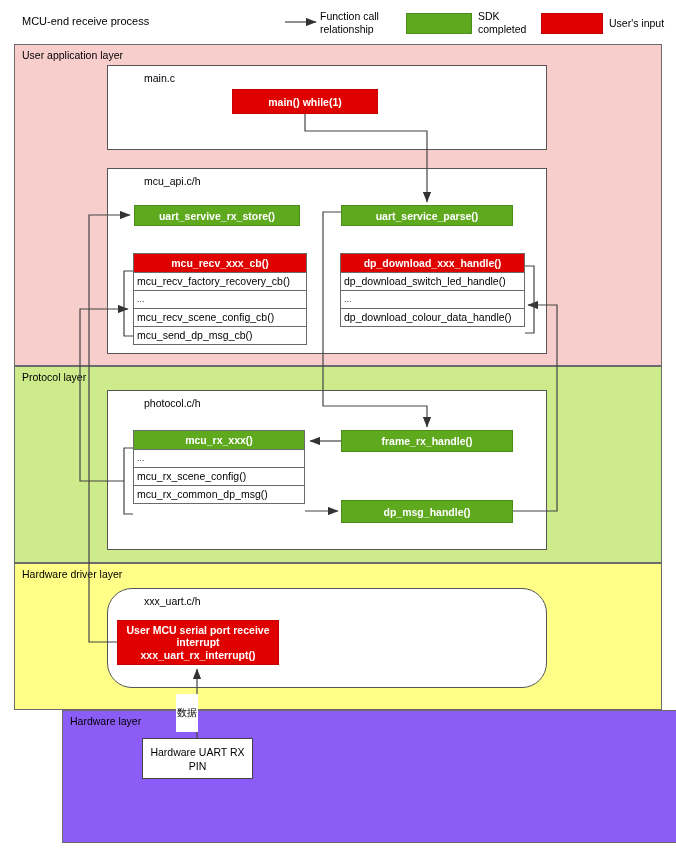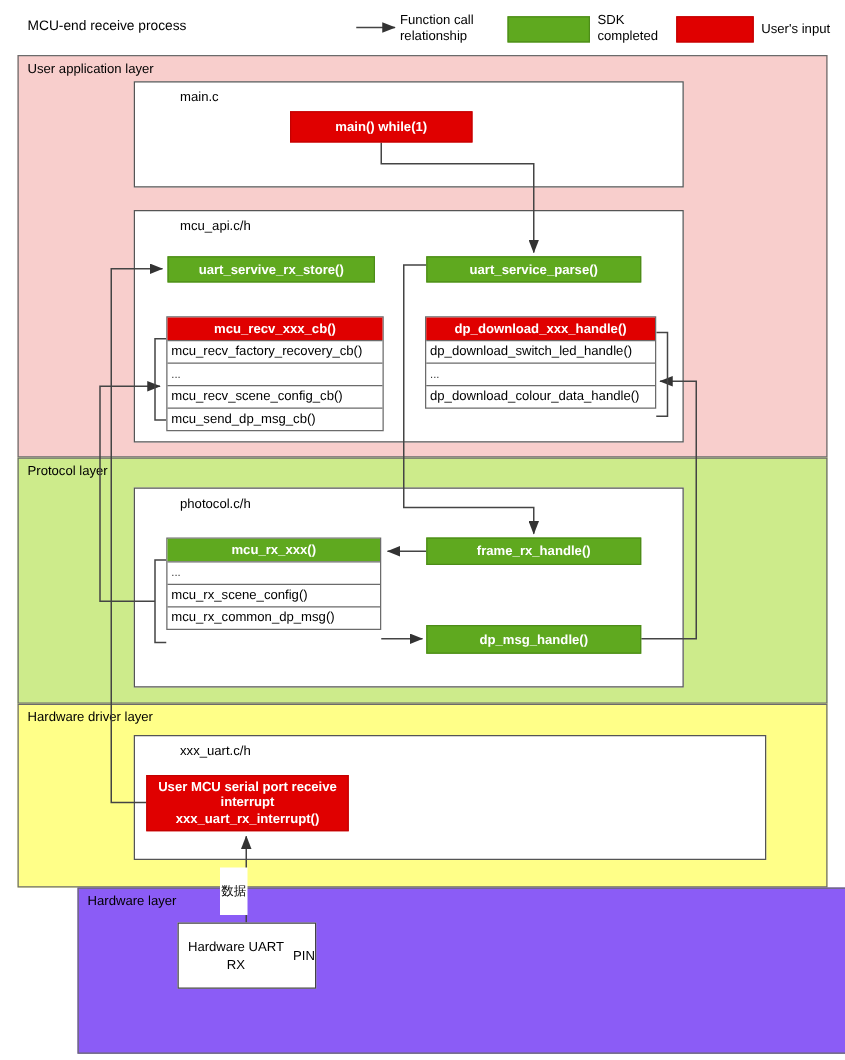--- a/index.html
+++ b/index.html
@@ -24,36 +24,36 @@
   #layer-protocol{left:14px;top:366px;width:648px;height:197px;background:#CDEB8B;}
   #layer-hw-driver{left:14px;top:563px;width:648px;height:147px;background:#FFFF88;}
   #layer-hardware{left:14px;top:710px;width:648px;height:133px;background:#8b5cf6;margin-left:48px;}
   .layer-label{position:absolute;left:7px;top:4px;font-size:10.5px;white-space:nowrap;}
 
   
   .file-box{background:#ffffff;border:1px solid #555555;}
   #file-main-c{left:107px;top:65px;width:440px;height:85px;}
   #file-mcu-api{left:107px;top:168px;width:440px;height:186px;}
   #file-photocol{left:107px;top:390px;width:440px;height:160px;}
-  #file-xxx-uart{left:107px;top:588px;width:506px;height:100px;}
+  #file-xxx-uart{left:107px;top:588px;width:440px;height:100px;border-radius:25px;}
   .file-label{position:absolute;left:9px;top:6px;font-size:10.5px;white-space:nowrap;margin-left:27px;}
 
   
   .node{display:flex;align-items:center;justify-content:center;text-align:center;}
   .green-node{background:#5FA91F;border:1px solid #4d8c18;color:#ffffff;font-size:10.5px;font-weight:bold;}
   .red-node{background:#E00000;border:1px solid #c40000;color:#ffffff;font-size:10.5px;font-weight:bold;}
   .plain-node{background:#ffffff;border:1px solid #444444;color:#000000;font-size:10.5px;}
 
   #node-main-while{left:232px;top:89px;width:146px;height:25px;}
   #node-uart-rx-store{left:134px;top:205px;width:166px;height:21px;}
   #node-uart-service-parse{left:341px;top:205px;width:172px;height:21px;}
   #node-frame-rx-handle{left:341px;top:430px;width:172px;height:22px;}
   #node-dp-msg-handle{left:341px;top:500px;width:172px;height:23px;}
   #node-uart-interrupt{left:117px;top:620px;width:162px;height:45px;flex-direction:column;line-height:12.5px;}
-  #node-hw-uart-pin{left:142px;top:738px;width:111px;height:53px;flex-direction:row;line-height:14px;}
+  #node-hw-uart-pin{left:142px;top:738px;width:111px;height:41px;flex-direction:column;line-height:14px;}
 
   
   .tbl{border:1px solid #6b6b6b;background:#ffffff;}
   .tbl-head{text-align:center;font-size:10.5px;font-weight:bold;color:#ffffff;height:18px;line-height:18px;}
   .tbl-head.red{background:#E00000;}
   .tbl-head.green{background:#5FA91F;}
   .tbl-row{border-top:1px solid #6b6b6b;font-size:10.5px;height:17px;line-height:17px;padding-left:3px;white-space:nowrap;overflow:hidden;}
   .tbl-row.ellip{color:#333;font-size:9px;}
 
   #tbl-mcu-recv{left:133px;top:253px;width:174px;}

